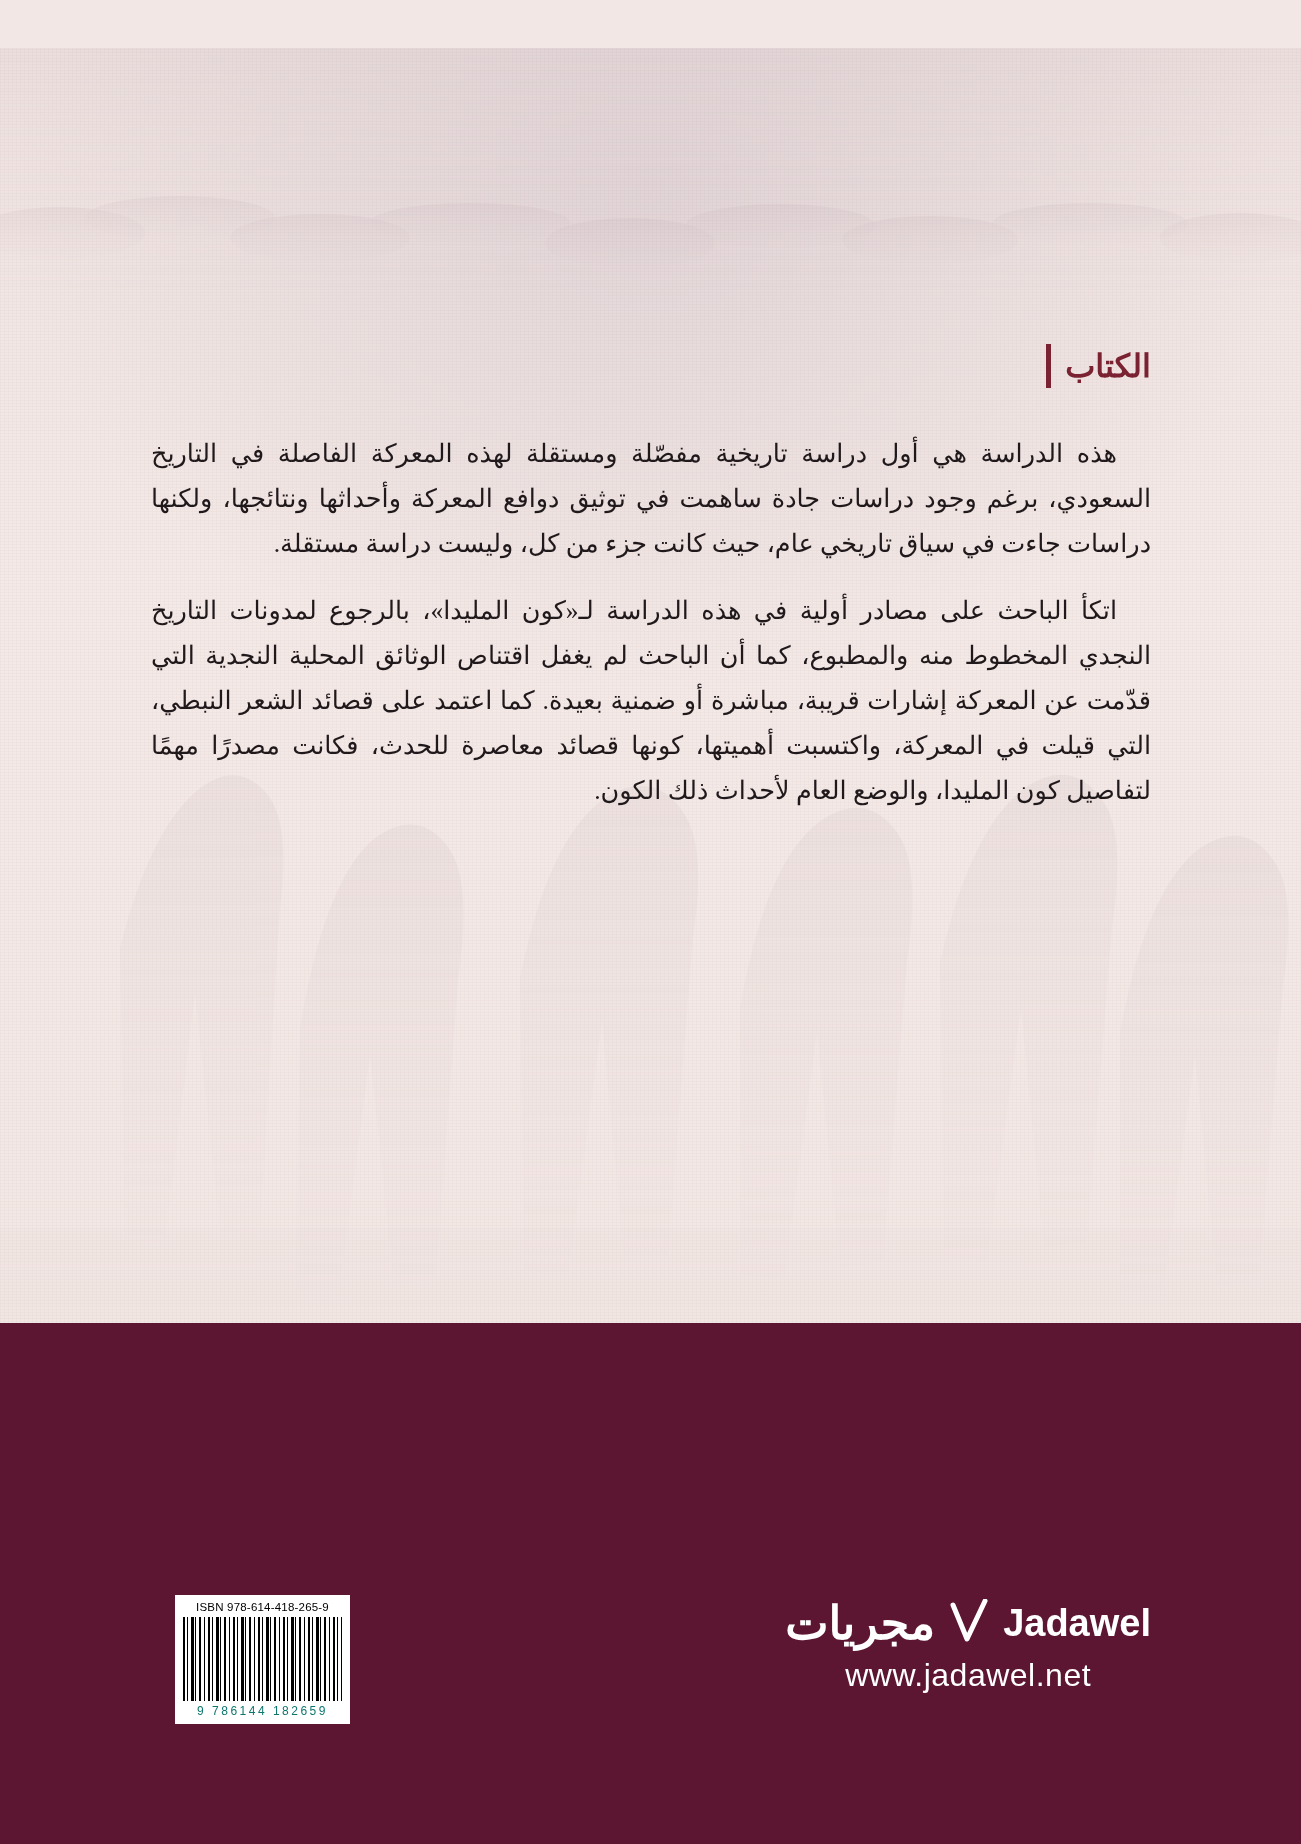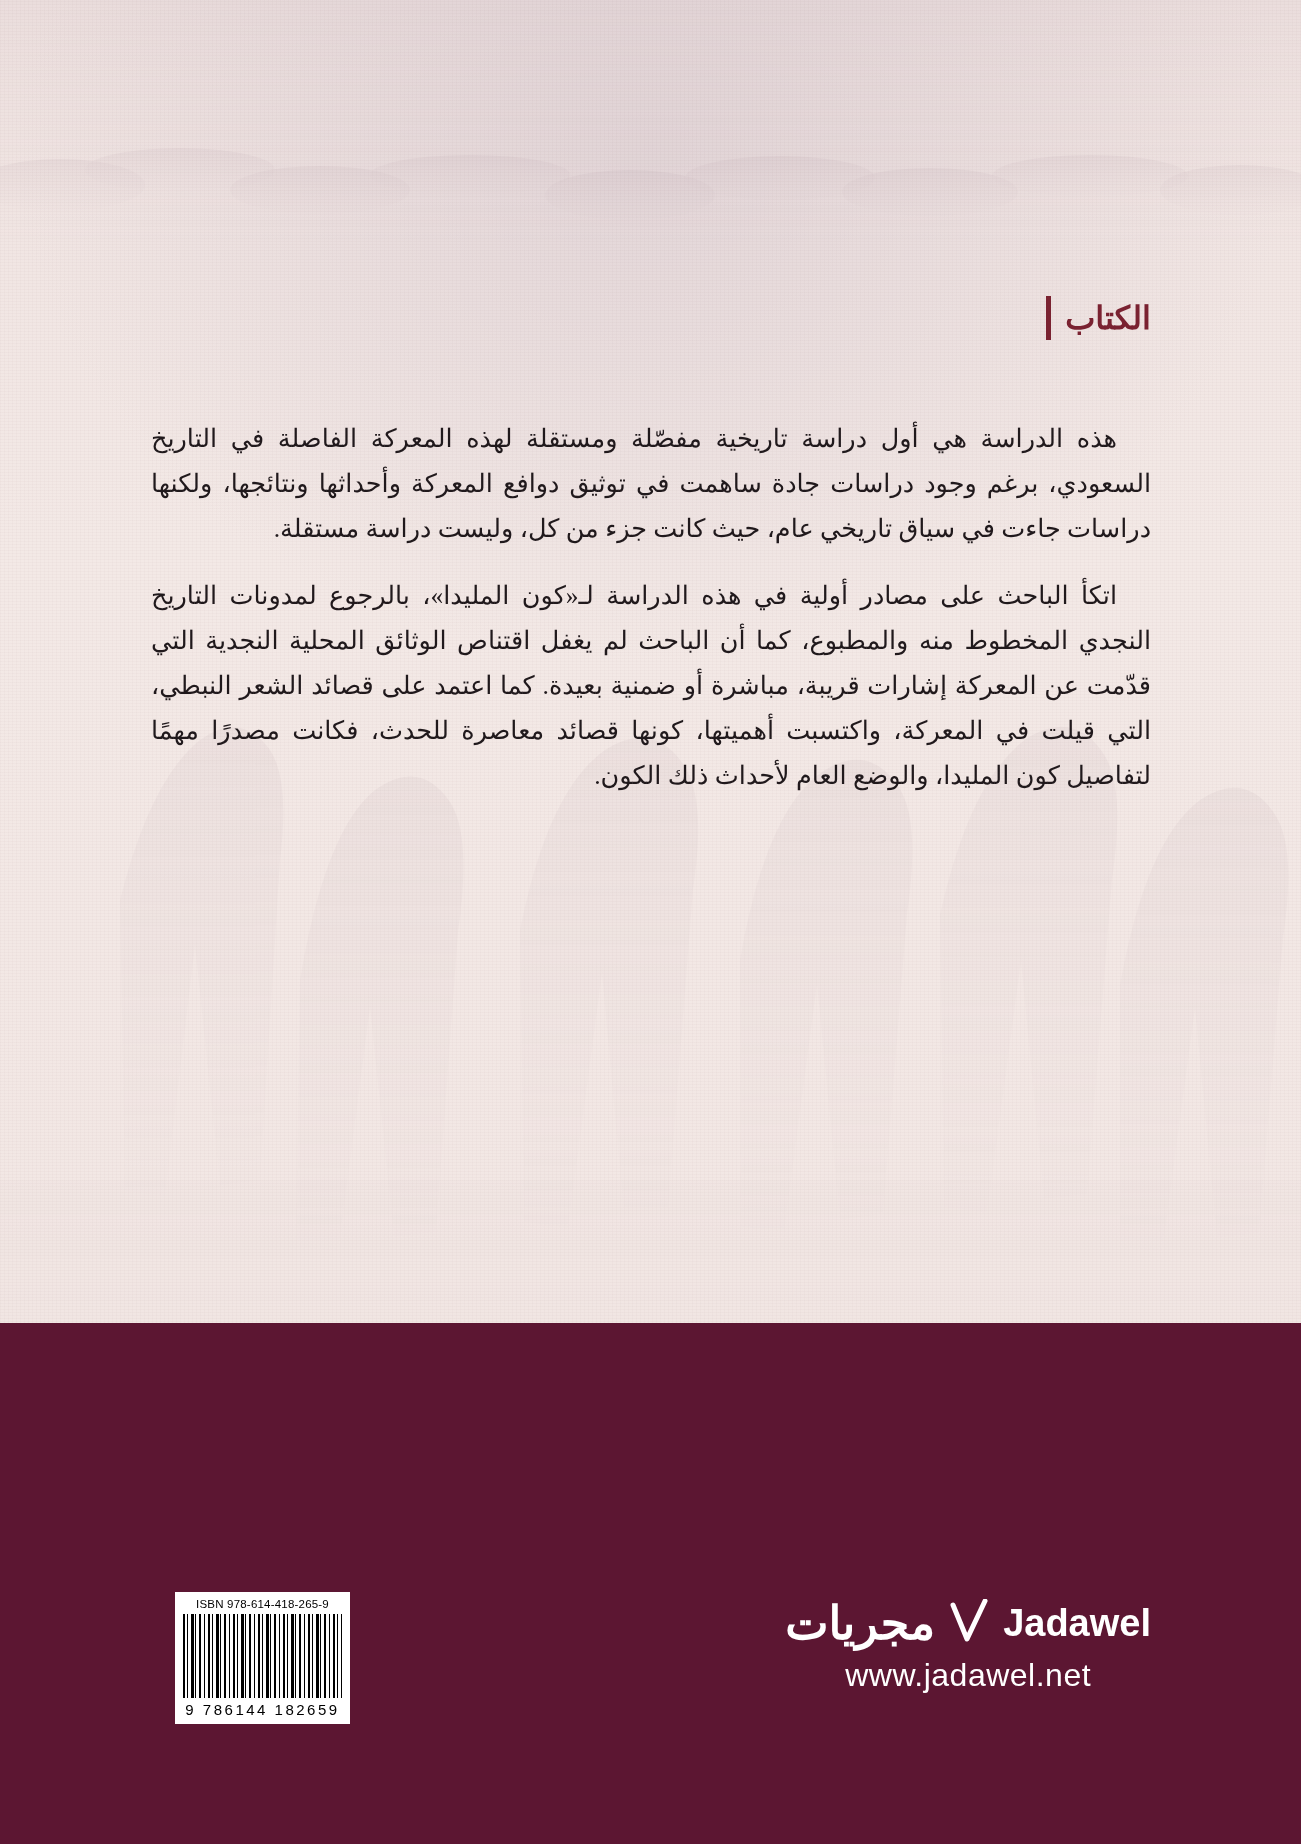--- a/index.html
+++ b/index.html
@@ -16,20 +16,21 @@
   }
 
   
   .cover {
     position: absolute;
     inset: 0;
     background:
       radial-gradient(ellipse 70% 40% at 50% 8%, rgba(214,200,206,0.55), rgba(214,200,206,0) 70%),
       linear-gradient(180deg, #efe3e1 0%, #f3e9e6 30%, #f2e7e4 70%, #f0e5e2 100%);
     overflow: hidden;
+    margin-top: 48px;
   }
 
   
   .ghost-art {
     position: absolute;
     left: 0;
     right: 0;
     top: 0;
     height: 1520px;
     opacity: 0.33;
@@ -66,21 +67,21 @@
     font-size: 32px;
     font-weight: bold;
     color: #7a2231;
     line-height: 1;
     letter-spacing: 0px;
   }
 
   
   .blurb {
     position: absolute;
-    top: 416px;
+    top: 383px;
     right: 150px;
     width: 1000px;
     color: #20191c;
     font-size: 25.5px;
     line-height: 45px;
     text-align: justify;
     text-justify: inter-word;
   }
   .blurb p {
     margin: 0 0 22px 0;
@@ -124,22 +125,22 @@
       repeating-linear-gradient(90deg,
         #000 0px, #000 2px, #fff 2px, #fff 4px,
         #000 4px, #000 5px, #fff 5px, #fff 8px,
         #000 8px, #000 11px, #fff 11px, #fff 12px,
         #000 12px, #000 13px, #fff 13px, #fff 16px,
         #000 16px, #000 18px, #fff 18px, #fff 21px,
         #000 21px, #000 22px, #fff 22px, #fff 25px);
   }
   .barcode-digits {
     font-family: "Liberation Sans", sans-serif;
-    font-size: 15px;
-    color: #000000;
+    font-size: 12px;
+    color: #0f766e;
     direction: ltr;
     text-align: center;
     letter-spacing: 2.5px;
     margin-top: 3px;
   }
 
   
   .publisher {
     position: absolute;
     right: 150px;

